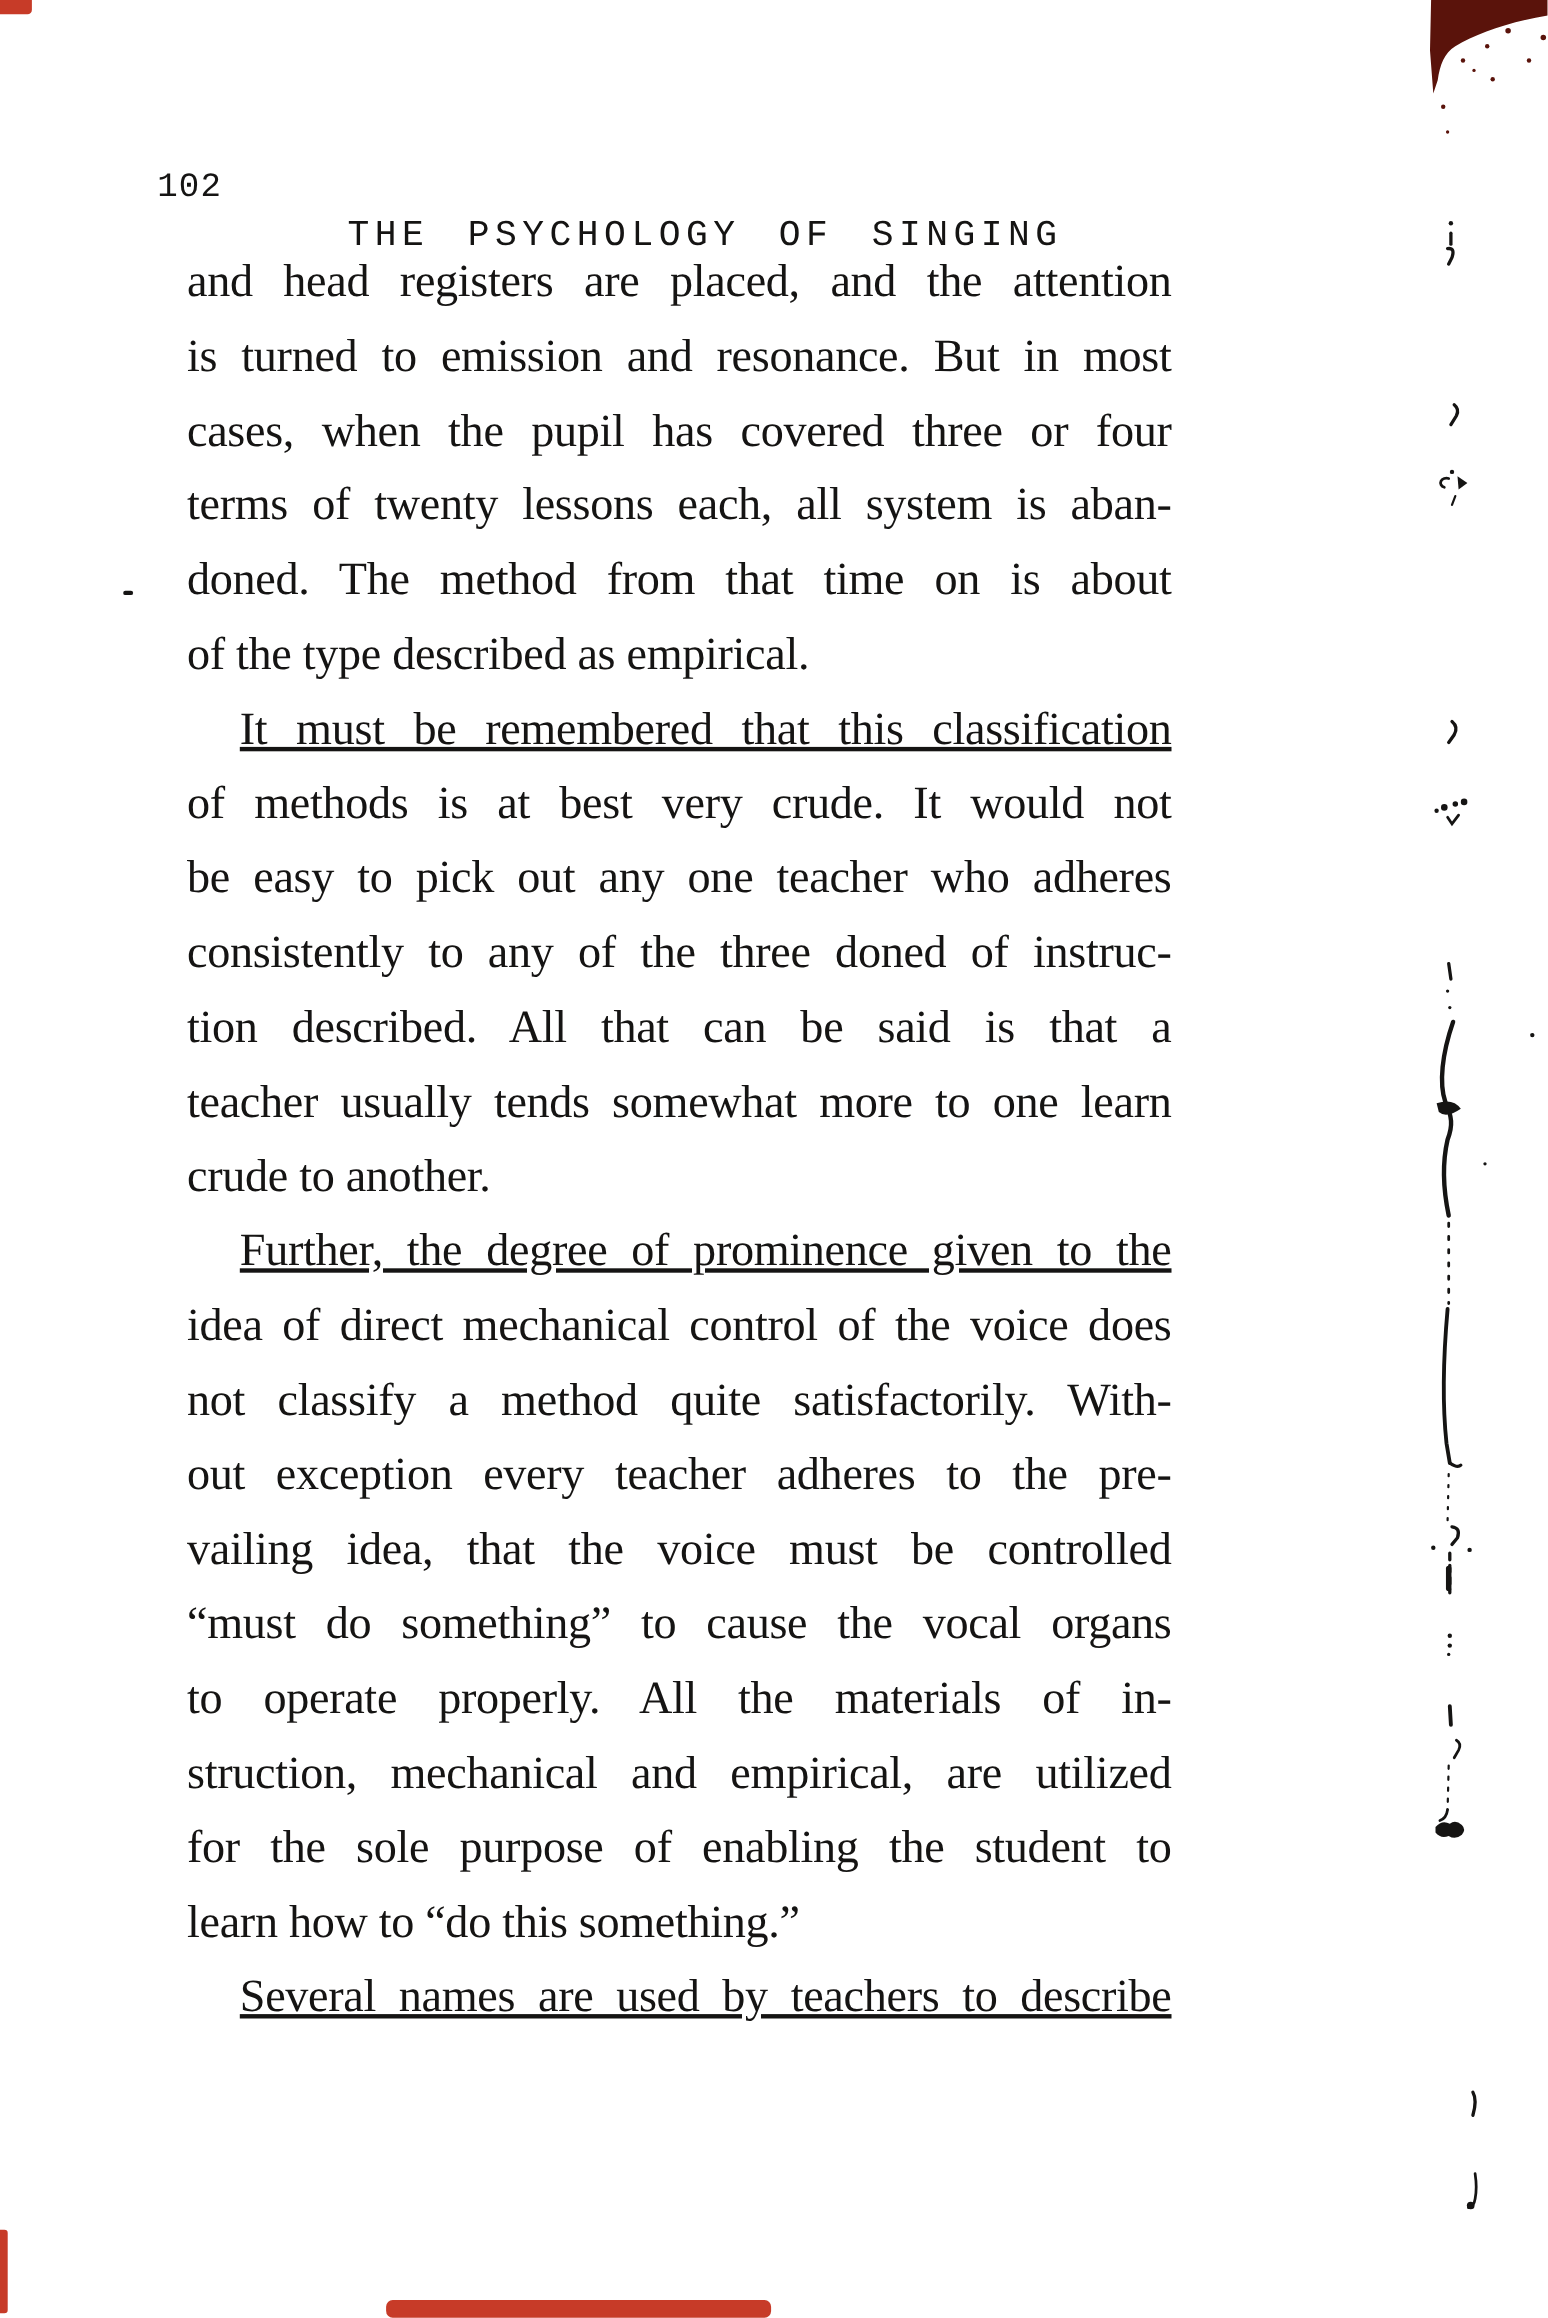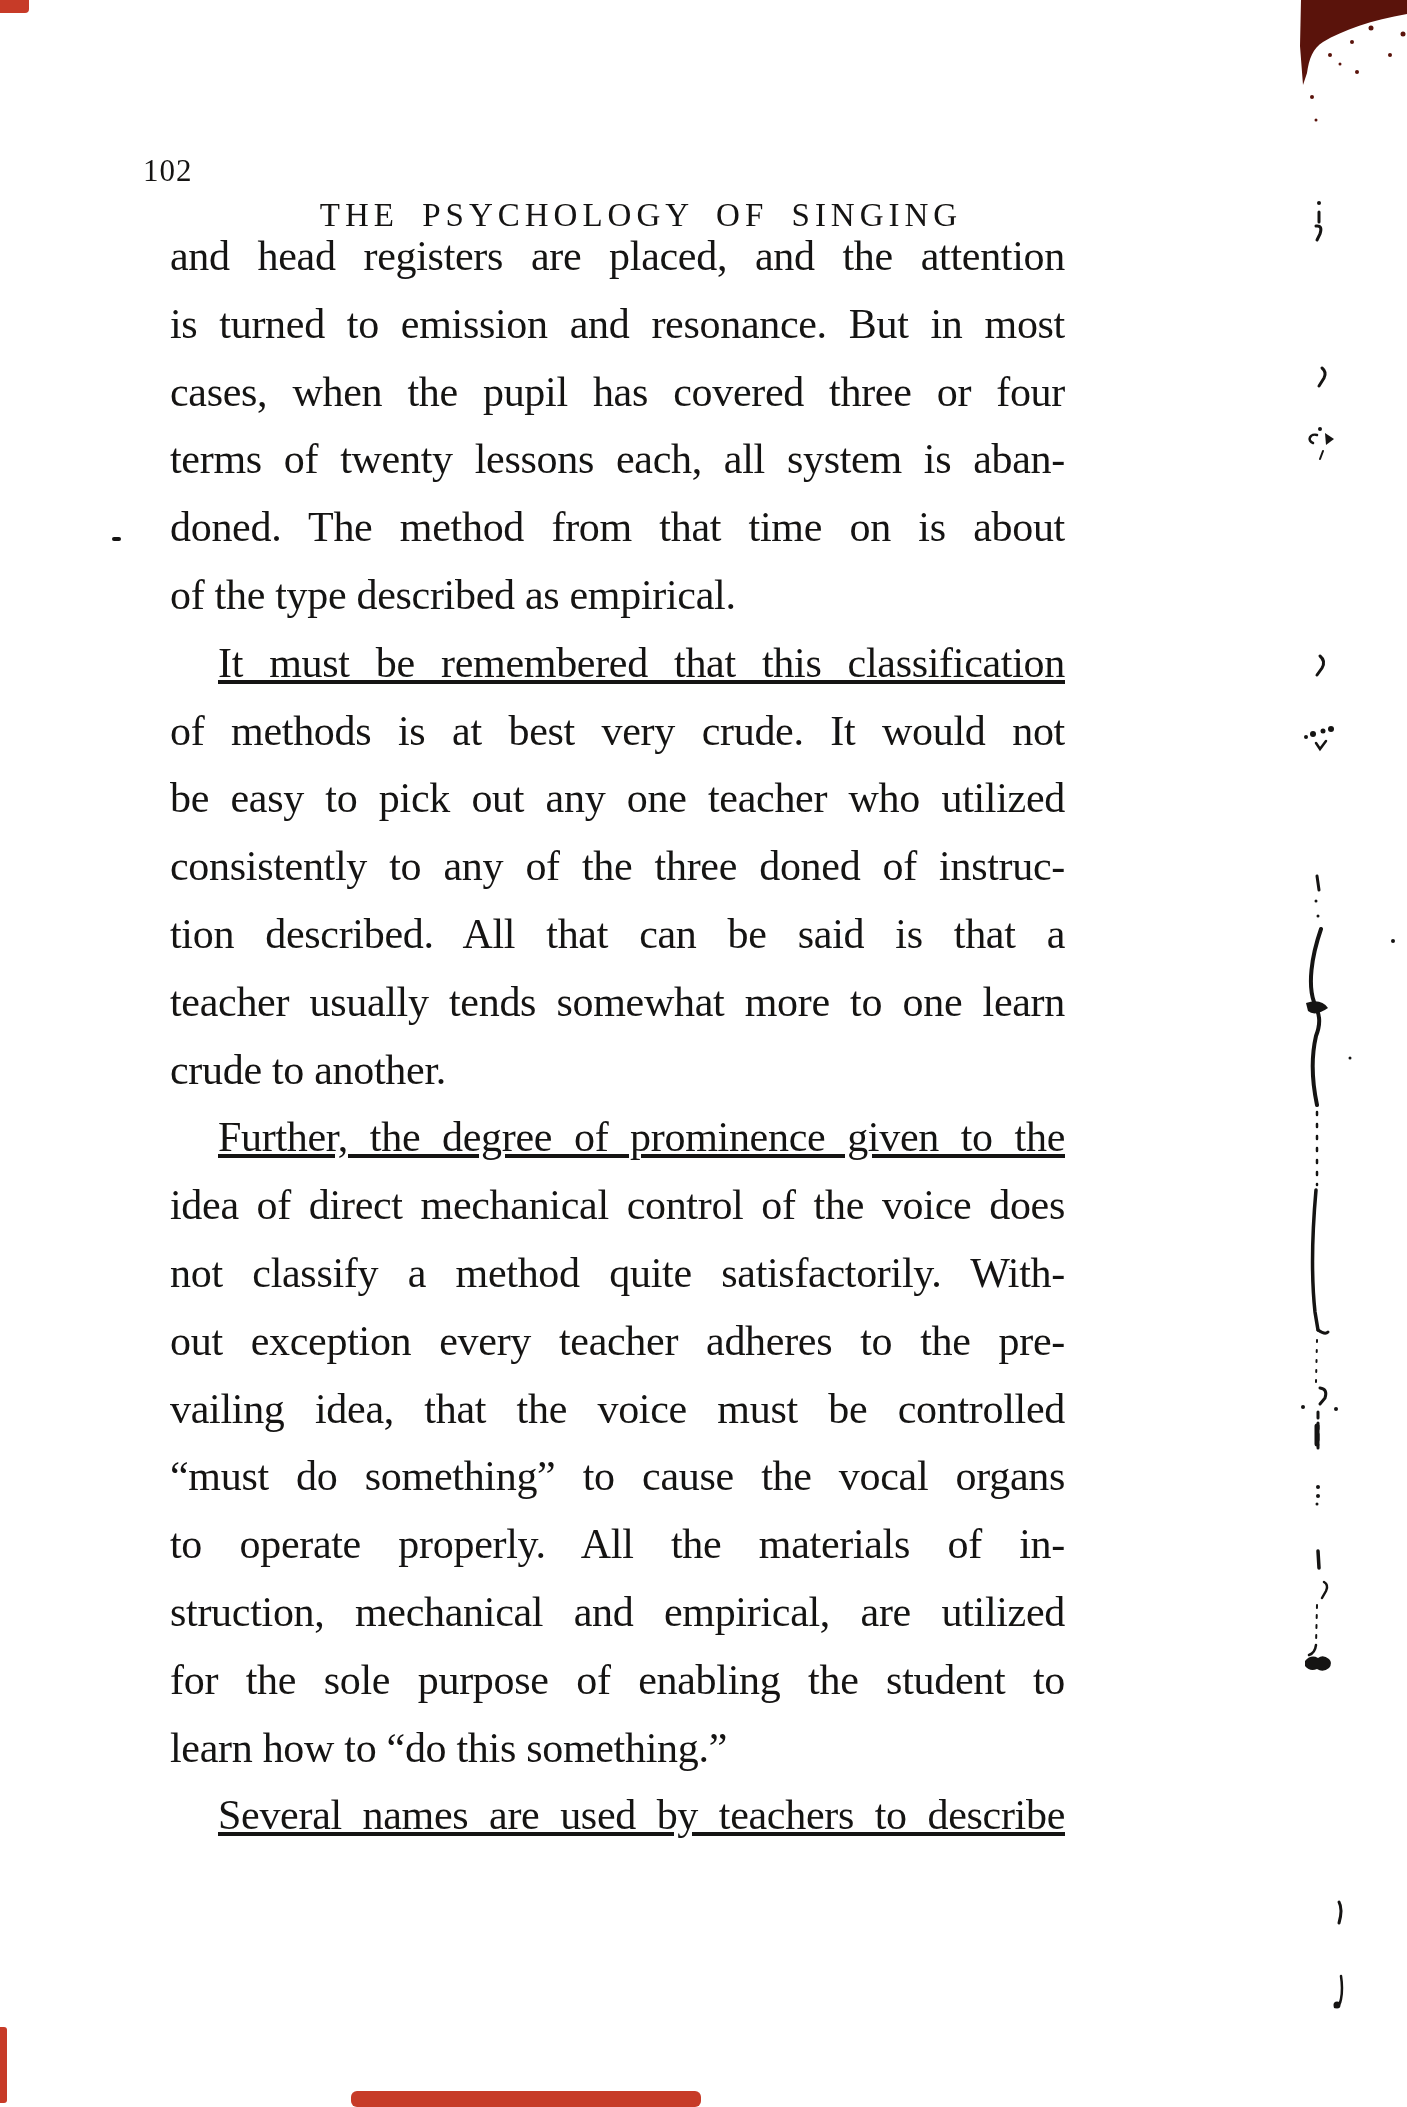--- a/index.html
+++ b/index.html
@@ -5,21 +5,21 @@
   html,body{margin:0;padding:0;}
   body{
     width:1407px;height:2107px;
     background:#ffffff;
     position:relative;
     overflow:hidden;
     font-family:"Liberation Serif","DejaVu Serif",serif;
     color:#151413;
   }
   
-  .header{position:absolute;top:153px;left:0;width:1407px;height:40px;}
+  .header{position:absolute;top:153px;left:0;width:1407px;height:40px;font-family:Liberation Mono, monospace;}
   .pagenum{
     position:absolute;left:143px;top:0;
     font-size:31px;letter-spacing:1px;line-height:36px;
   }
   .title{
     position:absolute;left:641px;top:0;transform:translateX(-50%);
     font-size:33px;letter-spacing:5px;word-spacing:10px;
     white-space:nowrap;line-height:36px;margin-top:44px;
   }
   
@@ -54,21 +54,21 @@
 
 <div class="page-text">
   <div class="line">and head registers are placed, and the attention</div>
   <div class="line">is turned to emission and resonance. But in most</div>
   <div class="line">cases, when the pupil has covered three or four</div>
   <div class="line">terms of twenty lessons each, all system is aban-</div>
   <div class="line">doned. The method from that time on is about</div>
   <div class="line pend">of the type described as empirical.</div>
   <div class="line indent">It must be remembered that this classification</div>
   <div class="line">of methods is at best very crude. It would not</div>
-  <div class="line">be easy to pick out any one teacher who utilized</div>
+  <div class="line">be easy to pick out any one teacher who adheres</div>
   <div class="line">consistently to any of the three doned of instruc-</div>
   <div class="line">tion described. All that can be said is that a</div>
   <div class="line">teacher usually tends somewhat more to one learn</div>
   <div class="line pend">crude to another.</div>
   <div class="line indent">Further, the degree of prominence given to the</div>
   <div class="line">idea of direct mechanical control of the voice does</div>
   <div class="line">not classify a method quite satisfactorily. With-</div>
   <div class="line">out exception every teacher adheres to the pre-</div>
   <div class="line">vailing idea, that the voice must be controlled</div>
   <div class="line">“must do something” to cause the vocal organs</div>

